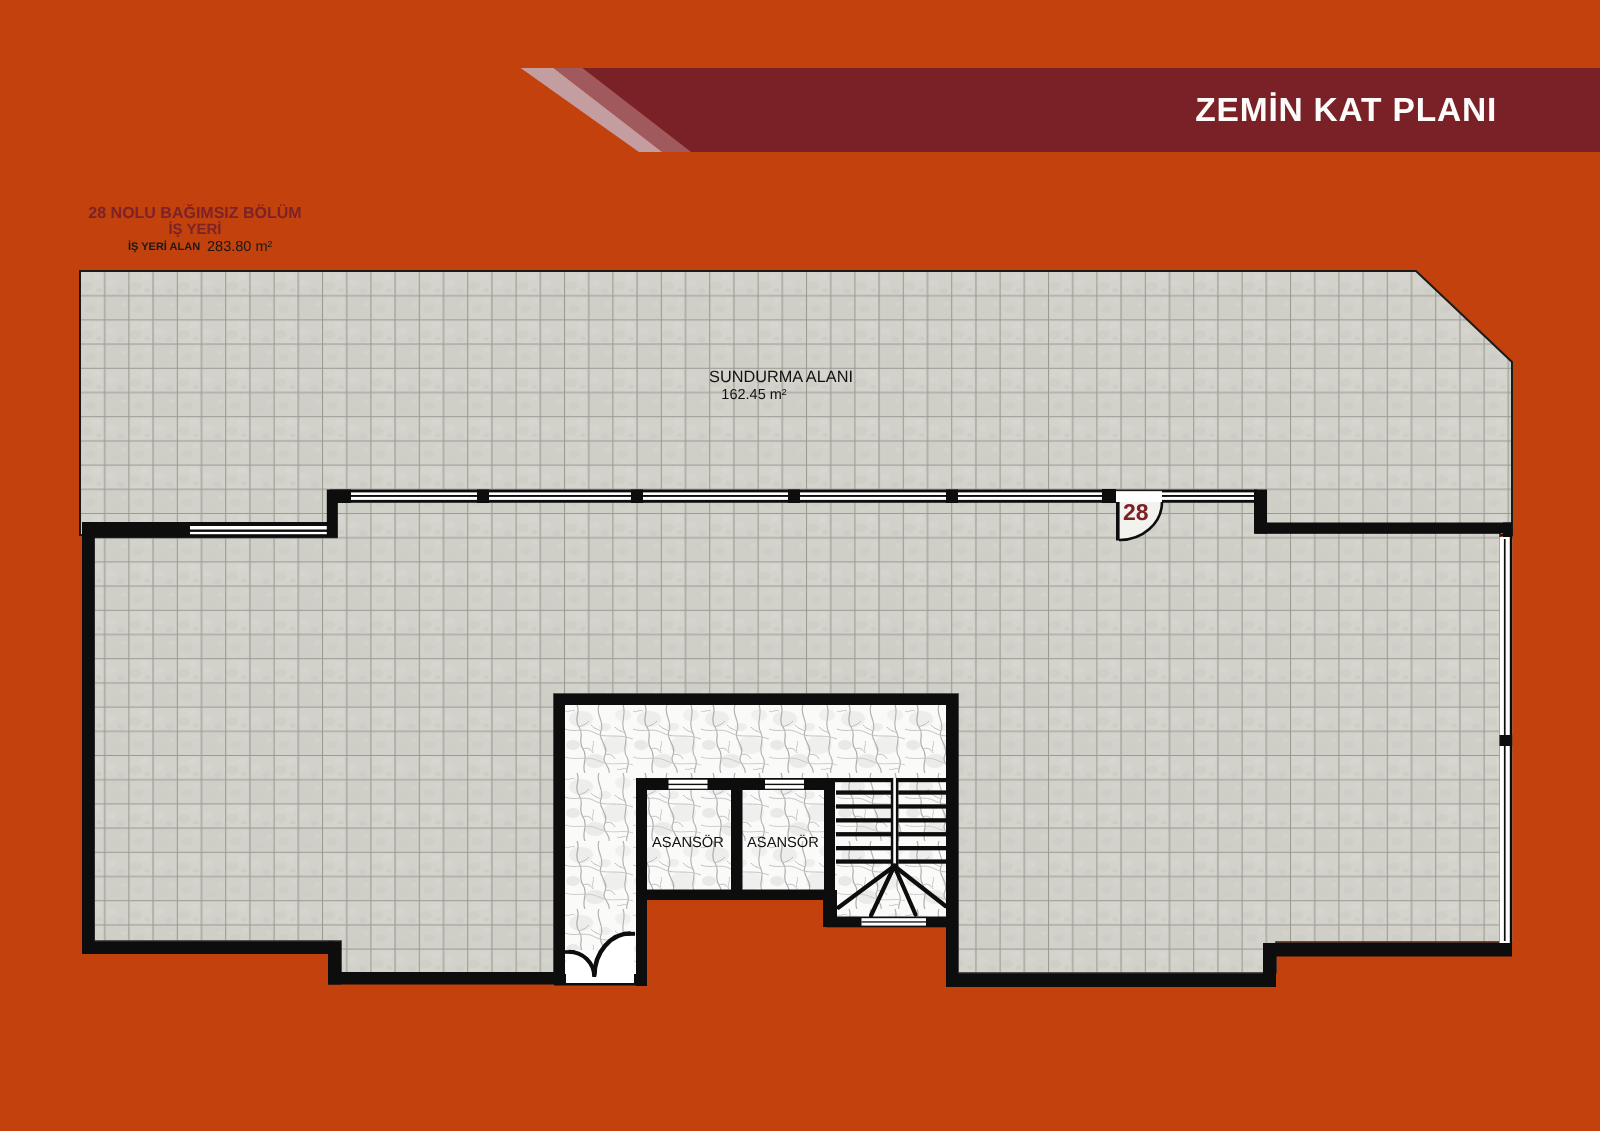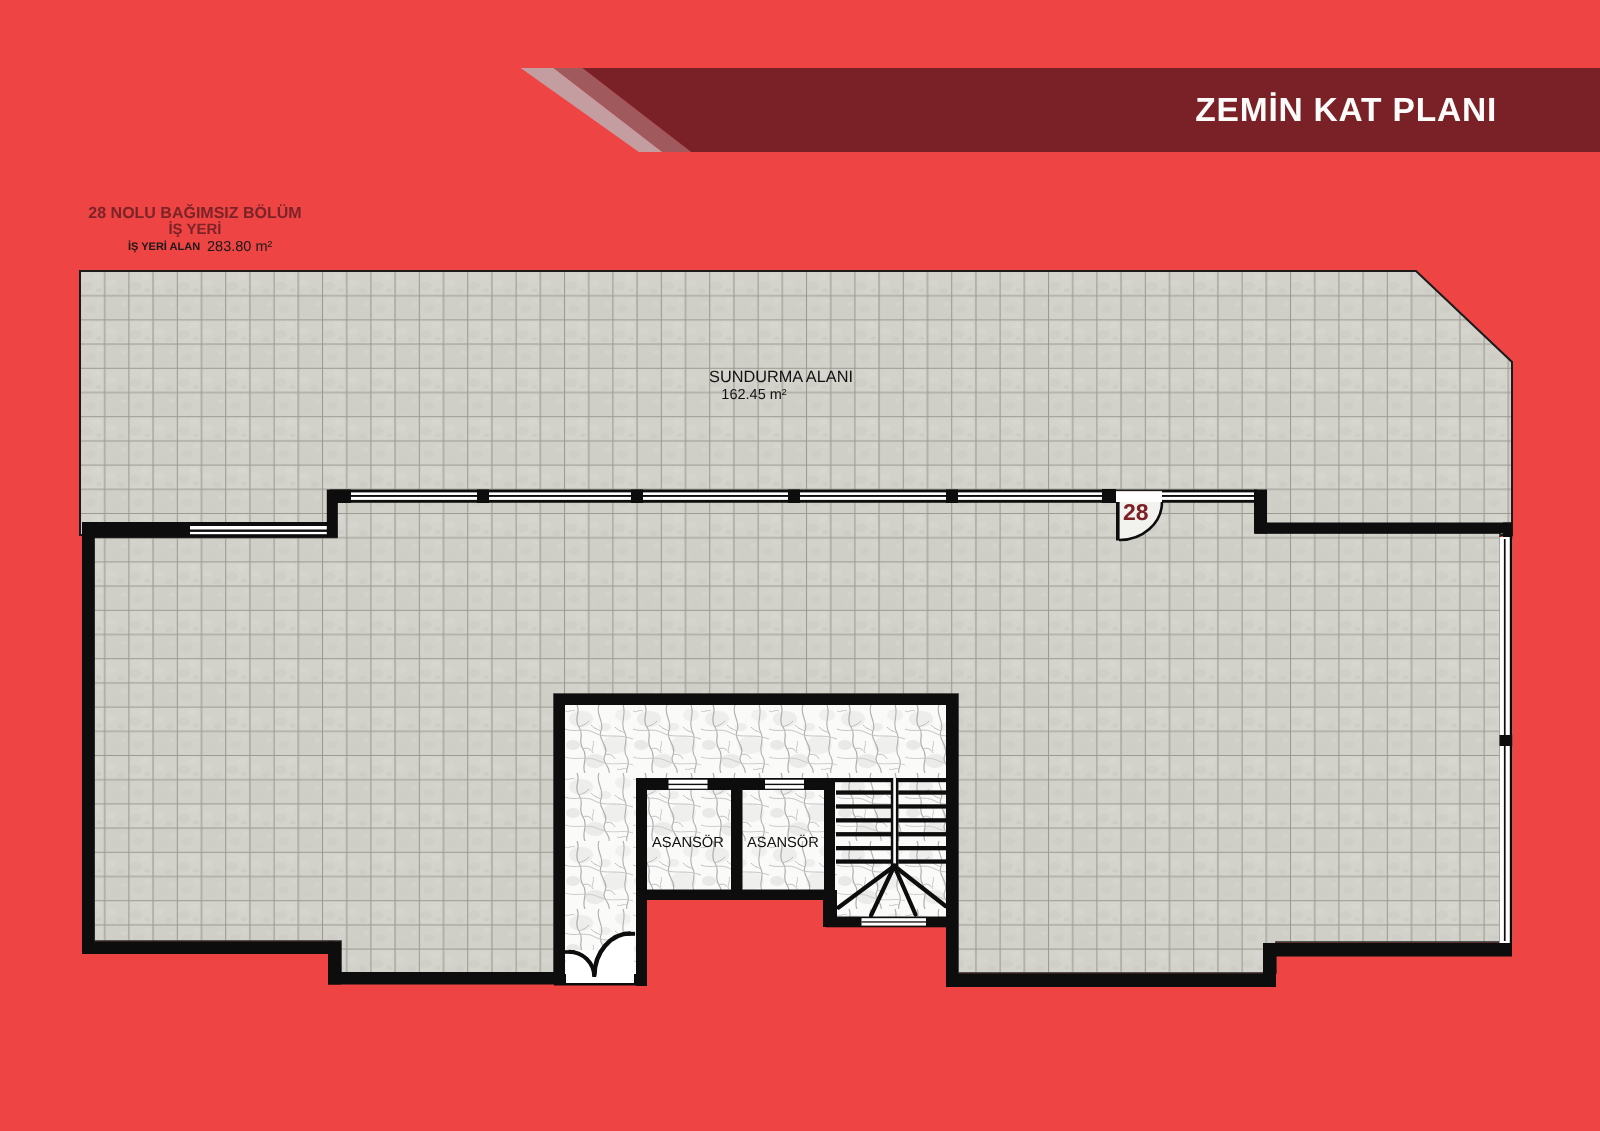--- a/index.html
+++ b/index.html
@@ -1,18 +1,18 @@
 <!DOCTYPE html>
 <html><head>
 <meta charset="utf-8">
 <style>
 html,body{margin:0;padding:0;background:#ffffff;}
 *{font-family:"Liberation Sans", sans-serif;-webkit-font-smoothing:antialiased;}
 svg text{-webkit-font-smoothing:antialiased;text-rendering:geometricPrecision;}
-#page{position:relative;width:1600px;height:1131px;background:#ef4444;overflow:hidden;}
+#page{position:relative;width:1600px;height:1131px;background:#c2410c;overflow:hidden;}
 </style>
 </head>
 <body>
 <div id="page">
 <svg width="1600" height="1131" viewBox="0 0 1600 1131">
 <defs>
 <pattern id="tile" width="48.4" height="48.4" patternUnits="userSpaceOnUse" x="80" y="271">
   <rect width="48.4" height="48.4" fill="#d2d1ca"></rect>
   <rect width="24.2" height="24.2" fill="#d4d3cc"></rect>
   <rect x="24.2" y="24.2" width="24.2" height="24.2" fill="#cfcec7"></rect>

